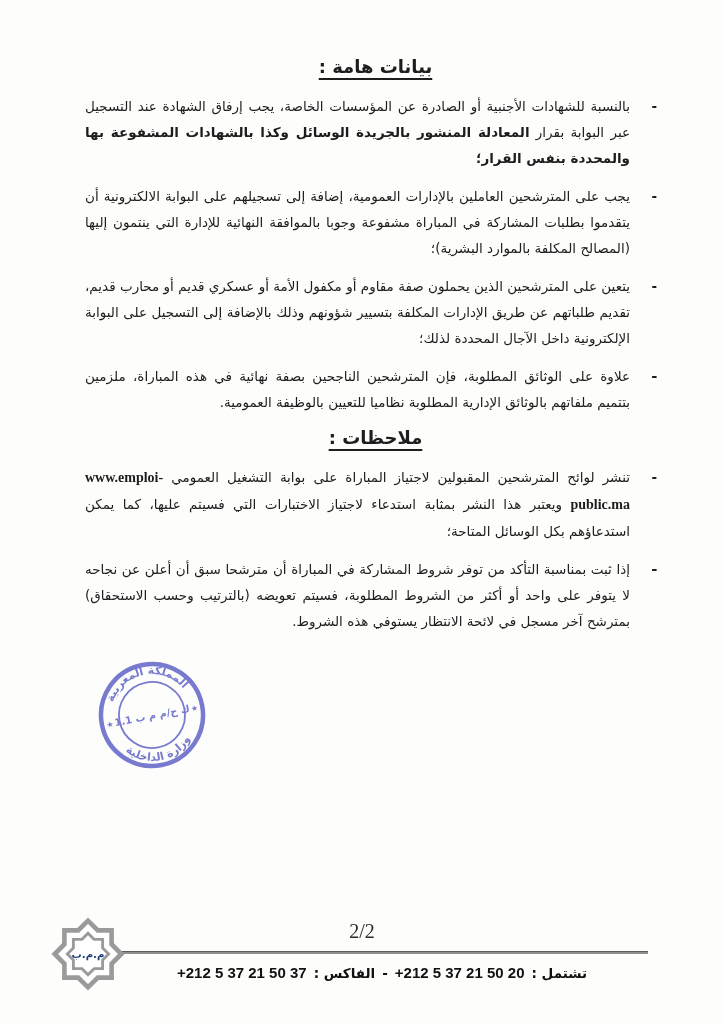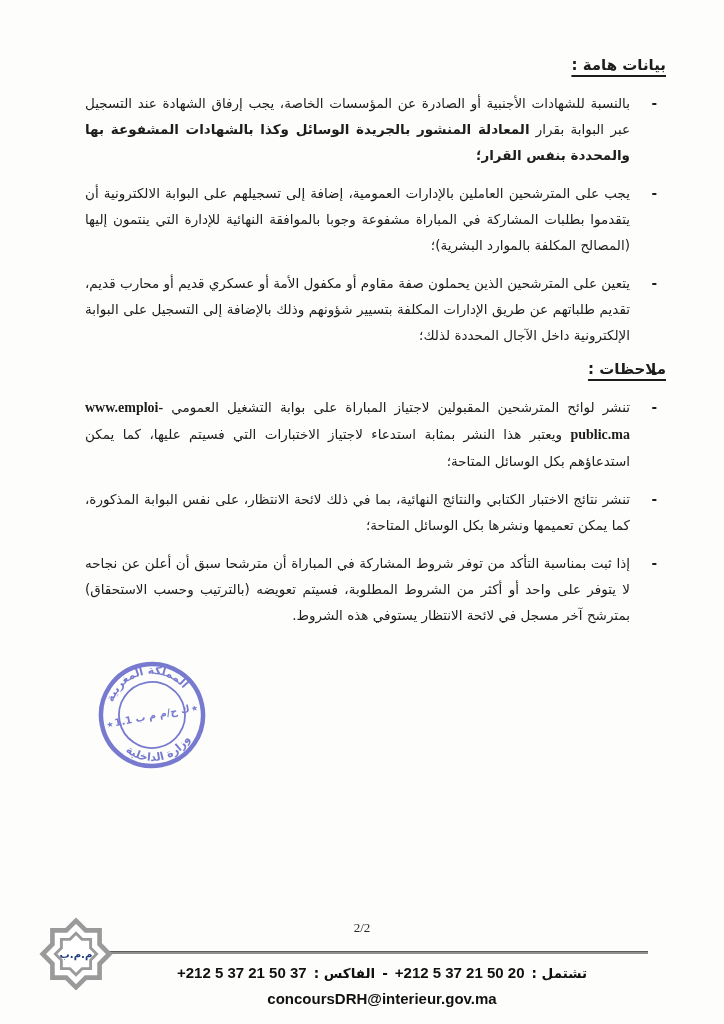--- a/index.html
+++ b/index.html
@@ -10,26 +10,27 @@
     font-family:"DejaVu Sans", sans-serif;
     color:#1d1d1d;
     overflow:hidden;
   }
   .content {
     position:absolute;
     top:56px; right:58px; left:85px;
     direction:rtl;
   }
   .sec-heading {
-    font-size:15px;
+    font-size:18px;
     font-weight:bold;
     text-decoration:underline;
     text-underline-offset:5px;
     text-decoration-thickness:1.5px;
     margin-bottom:16px;
+    text-align:center;
   }
   .sec-heading.second { margin-top:8px; }
   ul.doc-list { list-style:none; }
   ul.doc-list li {
     position:relative;
     padding-right:36px;
     margin-bottom:12px;
     font-size:13.5px;
     line-height:26px;
     text-align:justify;
@@ -55,33 +56,33 @@
     transform:rotate(-11deg);
     opacity:0.82;
   }
   
   .pageno {
     position:absolute;
     top:920px; left:0;
     width:724px;
     text-align:center;
     font-family:"Liberation Serif", serif;
-    font-size:13px;
+    font-size:20px;
     color:#2a2a2a;
   }
   .rule {
     position:absolute;
     top:951px; left:104px;
     width:544px; height:3px;
     background:#8f8f8f;
     border-top:1px solid #5c5c5c;
   }
   .logo {
     position:absolute;
-    top:917px; left:39px;
+    top:917px; left:51px;
     width:74px; height:74px;
   }
   .footer-text {
     position:absolute;
     top:960px; left:104px;
     width:556px;
     direction:rtl;
     text-align:center;
     color:#111;
   }
@@ -115,35 +116,35 @@
     </li>
     <li>
       <span class="dash">-</span>
       <span>يتعين على المترشحين الذين يحملون صفة مقاوم أو مكفول الأمة أو عسكري قديم أو محارب قديم، تقديم طلباتهم عن طريق الإدارات المكلفة بتسيير شؤونهم وذلك بالإضافة إلى التسجيل على البوابة الإلكترونية داخل الآجال المحددة لذلك؛</span>
     </li>
     <li>
       <span class="dash">-</span>
     </li>
     <li>
       <span class="dash">-</span>
+      <span>علاوة على الوثائق المطلوبة، فإن المترشحين الناجحين بصفة نهائية في هذه المباراة، ملزمين بتتميم ملفاتهم بالوثائق الإدارية المطلوبة نظاميا للتعيين بالوظيفة العمومية.</span>
     </li>
   </ul>
 
   <div class="sec-heading second">ملاحظات :</div>
 
   <ul class="doc-list">
     <li>
       <span class="dash">-</span>
       <span>تنشر لوائح المترشحين المقبولين لاجتياز المباراة على بوابة التشغيل العمومي</span>
       <span class="latin">www.emploi-public.ma</span>
       <span>ويعتبر هذا النشر بمثابة استدعاء لاجتياز الاختبارات التي فسيتم عليها، كما يمكن استدعاؤهم بكل الوسائل المتاحة؛</span>
     </li>
     <li>
       <span class="dash">-</span>
-      <span>تنشر نتائج الاختبار الكتابي والنتائج النهائية، بما في ذلك لائحة الانتظار، على نفس البوابة المذكورة، كما يمكن تعميمها ونشرها بكل الوسائل المتاحة؛</span>
     </li>
     <li>
       <span class="dash">-</span>
       <span>إذا ثبت بمناسبة التأكد من توفر شروط المشاركة في المباراة أن مترشحا سبق أن أعلن عن نجاحه لا يتوفر على واحد أو أكثر من الشروط المطلوبة، فسيتم تعويضه (بالترتيب وحسب الاستحقاق) بمترشح آخر مسجل في لائحة الانتظار يستوفي هذه الشروط.</span>
     </li>
   </ul>
 
 </div>
 
 <div class="stamp">
@@ -178,15 +179,14 @@
 
 <div class="footer-text">
   <div class="footer-row">
     <span>تشتمل :</span>
     <bdi dir="ltr" class="num">+212 5 37 21 50 20</bdi>
     <span>-</span>
     <span>الفاكس :</span>
     <bdi dir="ltr" class="num">+212 5 37 21 50 37</bdi>
   </div>
   <div class="footer-row">
-    <bdi dir="ltr" class="num">concoursDRH@interieur.gov.ma</bdi>
   </div>
 </div>
 
 </body></html>

